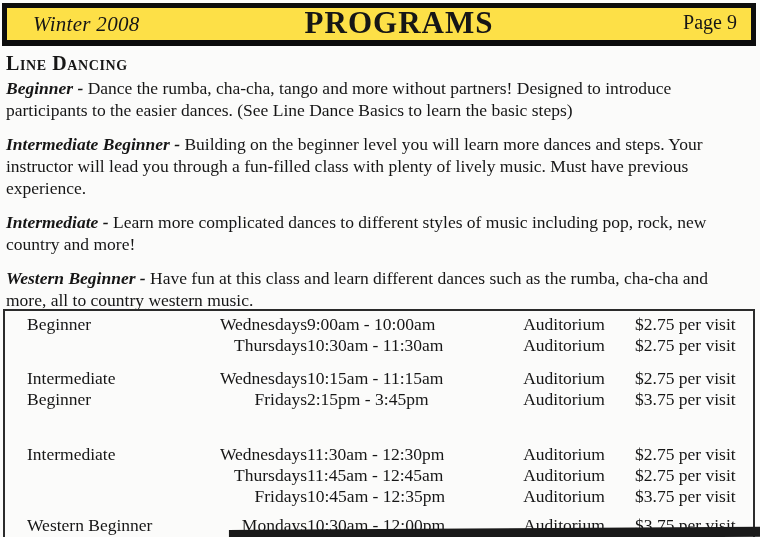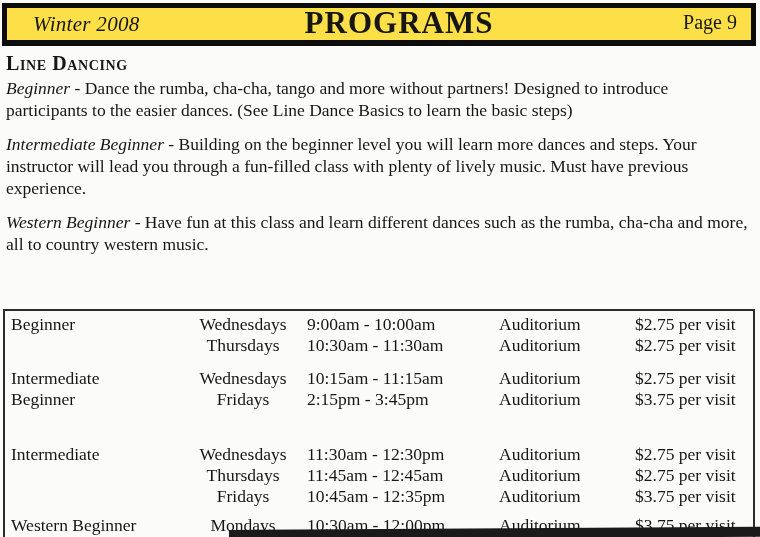--- a/index.html
+++ b/index.html
@@ -40,38 +40,38 @@
   }
   .section-title{
     margin:0 0 2px 0;
     font-size:20px;font-weight:bold;font-variant:small-caps;
     letter-spacing:0.6px;
   }
   p.desc{
     margin:0 0 12px 0;
     font-size:17.5px;line-height:22px;
   }
-  p.desc .lead{font-weight:normal;font-style:italic;}
+  p.desc .lead{font-weight:bold;font-style:italic;}
   
   .schedule{
     position:absolute;left:3px;right:5px;top:309px;bottom:0;
     border:2px solid #2b2b2b;border-bottom:none;
     padding-top:3px;background:transparent;overflow:hidden;
   }
   .trow{
     display:grid;
     grid-template-columns:174px 128px 176px 146px 1fr;
     height:21px;align-items:center;
     font-size:17.5px;white-space:nowrap;
   }
   .tcell{overflow:visible;}
-  .c-name{padding-left:6px;}
-  .c-day{text-align:center;}
+  .c-name{padding-left:22px;}
+  .c-day{text-align:right;}
   .c-time{}
-  .c-loc{padding-left:16px;}
+  .c-loc{padding-left:16px;text-align:center;}
   .c-price{padding-left:6px;}
   
   .next-bar{
     position:absolute;left:229px;right:-2px;bottom:-3px;height:10px;
     background:#1a1a1a;
     transform:rotate(-0.35deg);transform-origin:left bottom;
   }
 </style>
 </head>
 <body>
@@ -82,20 +82,21 @@
   <span class="pageno">Page 9</span>
 </div>
 
 <div class="content">
   <h2 class="section-title">Line Dancing</h2>
 
   <p class="desc"><span class="lead">Beginner -</span> <span>Dance the rumba, cha-cha, tango and more without partners! Designed to introduce participants to the easier dances.  (See Line Dance Basics to learn the basic steps)</span></p>
 
   <p class="desc"><span class="lead">Intermediate Beginner -</span> <span>Building on the beginner level you will learn more dances and steps.  Your instructor will lead you through a fun-filled class with plenty of lively music.  Must have previous experience.</span></p>
 
+  <p class="desc"><span class="lead">Intermediate -</span> <span>Learn more complicated dances to different styles of music including pop, rock, new country and more!</span></p>
 
   <p class="desc"><span class="lead">Western Beginner -</span> <span>Have fun at this class and learn different dances such as the rumba, cha-cha and more, all to country western music.</span></p>
 </div>
 
 <div class="schedule">
   <div>
       <div class="trow">
         <div class="tcell c-name">Beginner</div>
         <div class="tcell c-day">Wednesdays</div>
         <div class="tcell c-time">9:00am - 10:00am</div>

